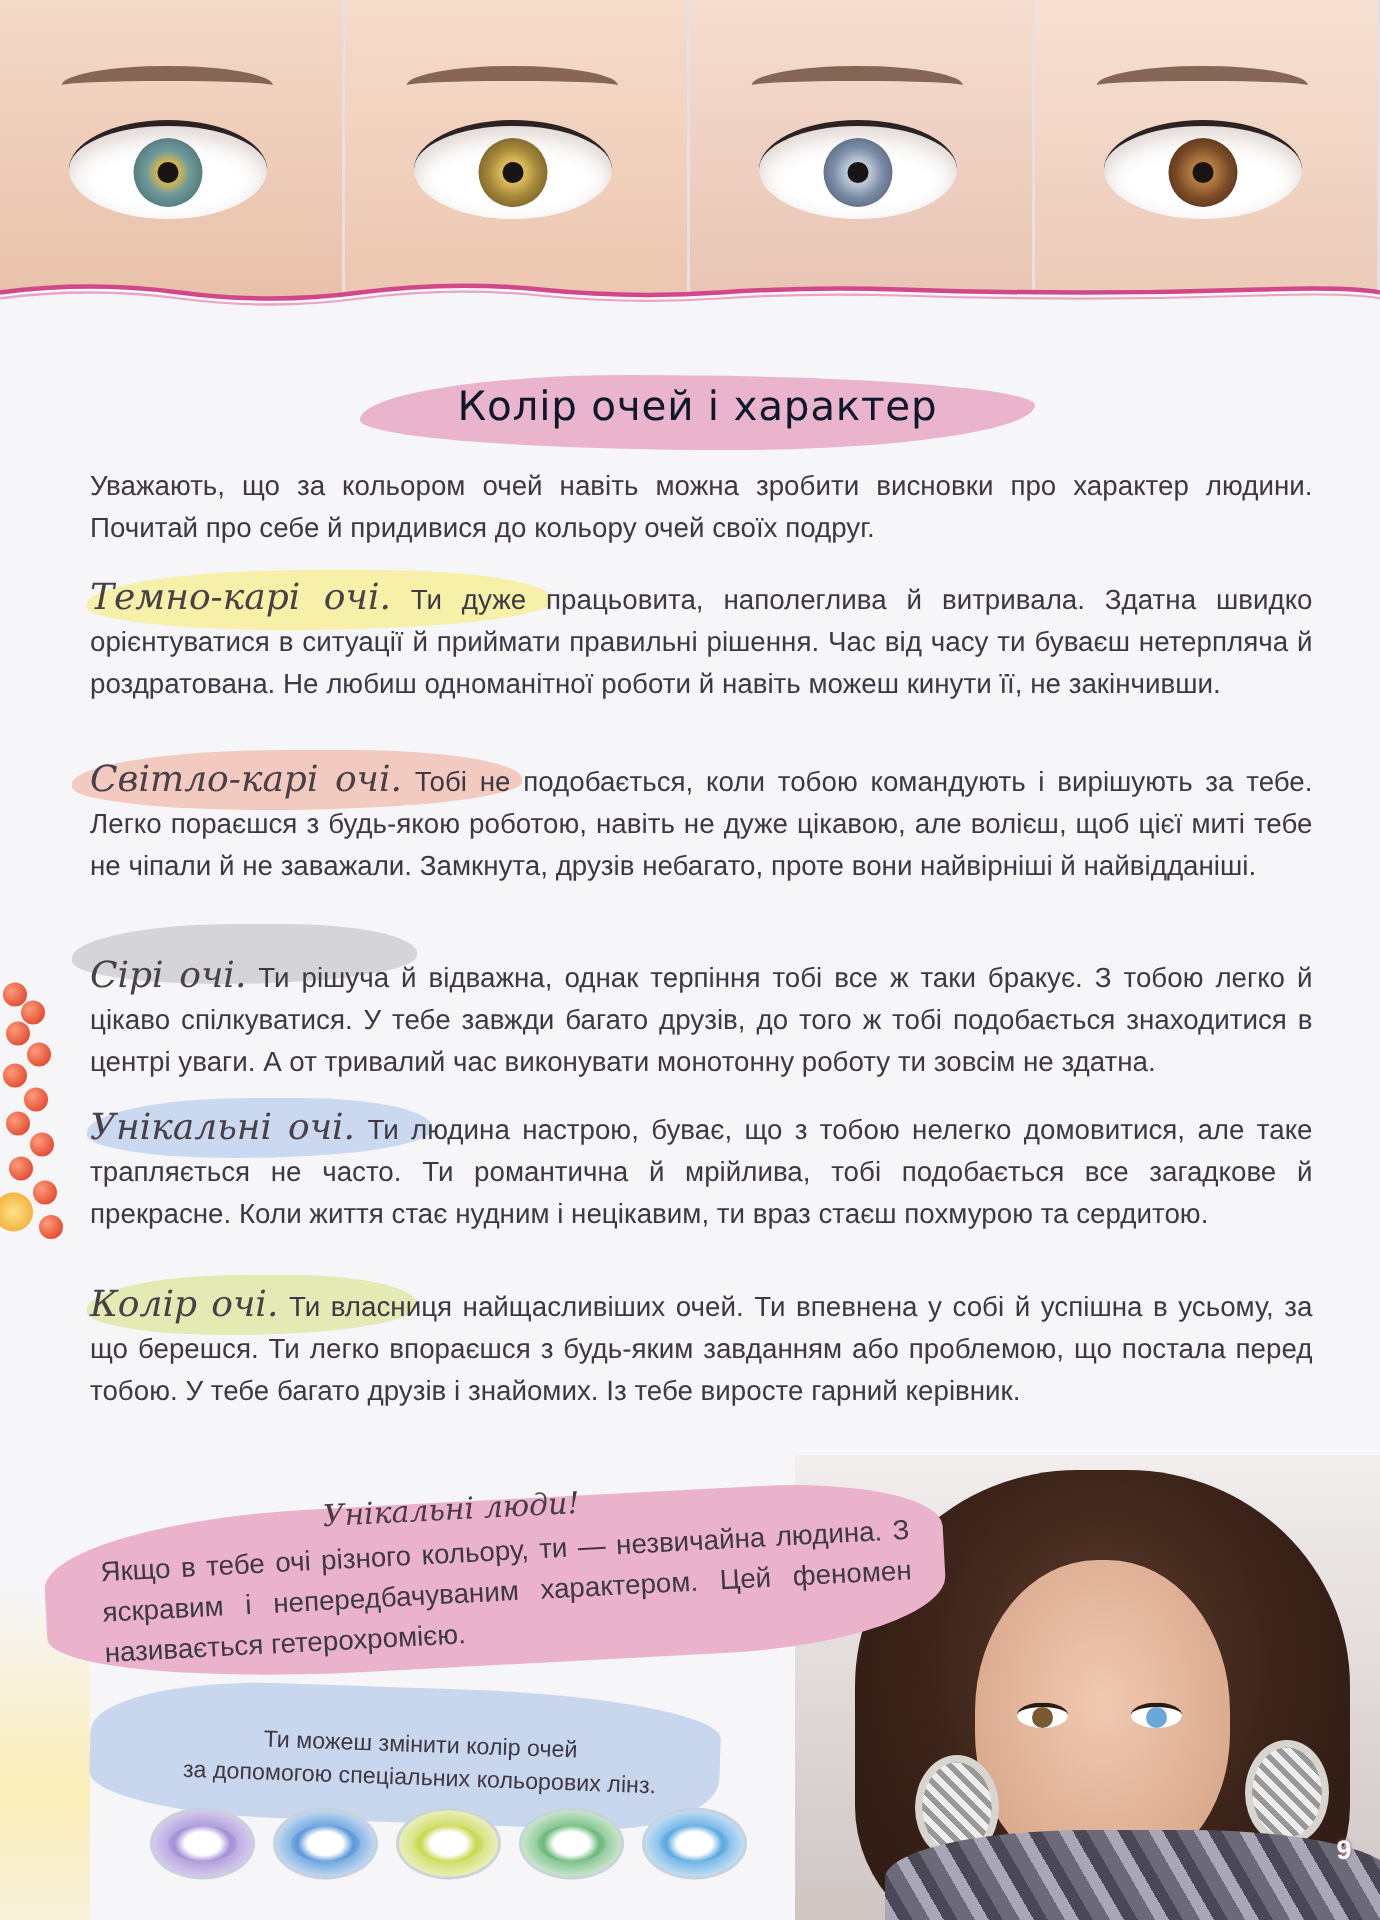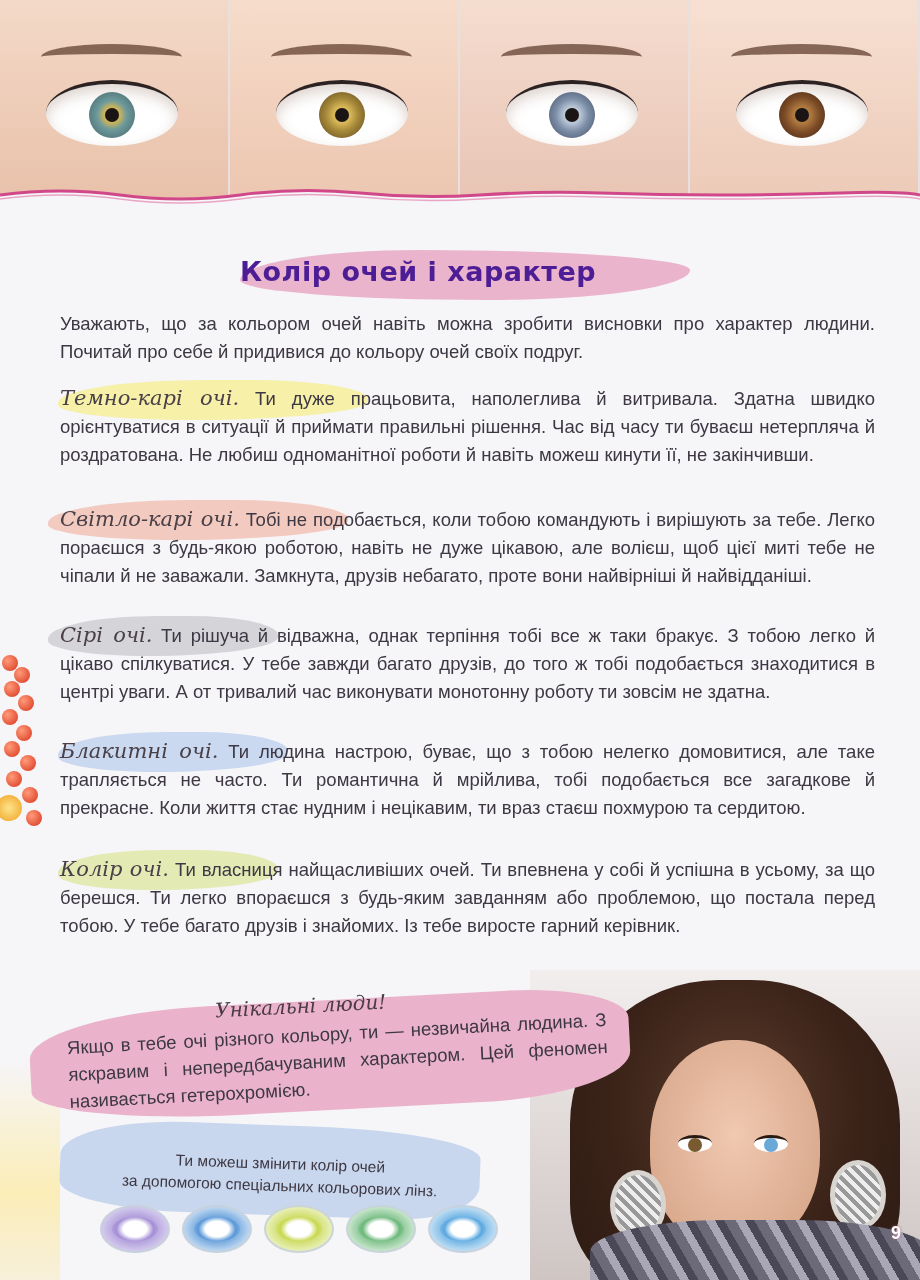--- a/index.html
+++ b/index.html
@@ -7,24 +7,24 @@
   .photos{position:absolute;left:0;top:0;width:920px;height:200px;display:flex;}
   .photo{flex:1;height:200px;position:relative;overflow:hidden;border-right:2px solid #e8dfe0;}
   .photo .skin{position:absolute;inset:0;}
   .photo .brow{position:absolute;left:18%;top:22%;width:62%;height:16px;border-top:10px solid #6b4a3a;border-radius:50% 50% 0 0;opacity:.8;}
   .photo .eye{position:absolute;left:20%;top:40%;width:58%;height:62px;background:#fff;border-radius:50%/50%;border-top:4px solid #2c2222;box-shadow:0 6px 14px rgba(120,80,60,.25) inset;}
   .photo .iris{position:absolute;left:50%;top:50%;width:46px;height:46px;margin:-23px 0 0 -23px;border-radius:50%;}
   .photo .pupil{position:absolute;left:50%;top:50%;width:14px;height:14px;margin:-7px 0 0 -7px;border-radius:50%;background:#1a1414;}
   .wave{position:absolute;left:0;top:185px;width:920px;height:24px;}
   .title-wrap{position:absolute;left:240px;top:246px;width:450px;height:56px;}
   .brush{position:absolute;border-radius:40% 60% 45% 55%/60% 40% 60% 40%;}
-  .title{position:absolute;left:0;right:0;top:10px;text-align:left;font-family:"DejaVu Sans",sans-serif;font-size:27px;font-weight:bold;color:#4c1d95;letter-spacing:.5px;}
+  .title{position:absolute;left:0;right:0;top:10px;text-align:center;font-family:"DejaVu Sans",sans-serif;font-size:27px;font-weight:normal;color:#0f172a;letter-spacing:.5px;}
   .intro{position:absolute;left:60px;top:310px;width:815px;font-size:18.5px;line-height:28px;color:#3d3843;text-align:justify;}
   .para{position:absolute;left:60px;width:815px;font-size:18.5px;line-height:28px;color:#3d3843;text-align:justify;}
-  .label{font-family:"DejaVu Serif",serif;font-style:italic;font-size:21px;color:#4a4048;position:relative;}
+  .label{font-family:"DejaVu Serif",serif;font-style:italic;font-size:24px;color:#4a4048;position:relative;}
   .hl{position:absolute;height:40px;border-radius:50% 40% 60% 45%/60% 50% 50% 40%;opacity:.85;}
   .callout{position:absolute;left:30px;top:990px;width:610px;height:125px;}
   .callout .bg{position:absolute;left:0;top:10px;width:600px;height:110px;background:#eab3cb;transform:rotate(-3deg);border-radius:30% 20% 25% 35%/40% 30% 40% 30%;}
   .callout .ctitle{position:absolute;left:185px;top:4px;font-family:"DejaVu Serif",serif;font-style:italic;font-size:20px;color:#4a3a46;transform:rotate(-3deg);}
   .callout .ctext{position:absolute;left:38px;top:30px;width:540px;font-size:18.5px;line-height:27px;color:#3d3843;transform:rotate(-3deg);text-align:justify;}
   .lens-box{position:absolute;left:60px;top:1125px;width:440px;height:120px;}
   .lens-box .bg{position:absolute;left:0;top:0;width:420px;height:90px;background:#c9d7ee;border-radius:30% 40% 20% 30%/40% 30% 40% 30%;transform:rotate(2deg);}
   .lens-box .ltext{position:absolute;left:30px;top:28px;width:380px;text-align:center;font-size:15.5px;line-height:22px;color:#3d3843;transform:rotate(2deg);}
   .lenses{position:absolute;left:100px;top:1205px;display:flex;gap:12px;}
   .lens{width:66px;height:44px;border-radius:50%;border:2px solid rgba(200,210,220,.9);box-shadow:inset 0 0 0 10px rgba(255,255,255,.15);position:relative;}
@@ -114,28 +114,28 @@
   <span>Ти дуже працьовита, наполеглива й витривала. Здатна швидко орієнтуватися в ситуації й приймати правильні рішення. Час від часу ти буваєш нетерпляча й роздратована. Не любиш одноманітної роботи й навіть можеш кинути її, не закінчивши.</span>
 </div>
 
 <div class="hl" style="left:48px;top:500px;width:300px;background:#f2c2b6;"></div>
 <div class="para" style="top:505px;">
   <span class="label">Світло-карі очі.</span>
   <span>Тобі не подобається, коли тобою командують і вирішують за тебе. Легко пораєшся з будь-якою роботою, навіть не дуже цікавою, але волієш, щоб цієї миті тебе не чіпали й не заважали. Замкнута, друзів небагато, проте вони найвірніші й найвідданіші.</span>
 </div>
 
 <div class="hl" style="left:48px;top:616px;width:230px;background:#cfcfd4;"></div>
-<div class="para" style="top:621px;">
+<div class="para" style="top:636px;">
   <span class="label">Сірі очі.</span>
   <span>Ти рішуча й відважна, однак терпіння тобі все ж таки бракує. З тобою легко й цікаво спілкуватися. У тебе завжди багато друзів, до того ж тобі подобається знаходитися в центрі уваги. А от тривалий час виконувати монотонну роботу ти зовсім не здатна.</span>
 </div>
 
 <div class="hl" style="left:58px;top:732px;width:230px;background:#c2d4ee;"></div>
 <div class="para" style="top:737px;">
-  <span class="label">Блакитні очі.</span>
+  <span class="label">Унікальні очі.</span>
   <span>Ти людина настрою, буває, що з тобою нелегко домовитися, але таке трапляється не часто. Ти романтична й мрійлива, тобі подобається все загадкове й прекрасне. Коли життя стає нудним і нецікавим, ти враз стаєш похмурою та сердитою.</span>
 </div>
 
 <div class="hl" style="left:58px;top:850px;width:220px;background:#dfe8a8;"></div>
 <div class="para" style="top:855px;">
   <span class="label">Колір очі.</span>
   <span>Ти власниця найщасливіших очей. Ти впевнена у собі й успішна в усьому, за що берешся. Ти легко впораєшся з будь-яким завданням або проблемою, що постала перед тобою. У тебе багато друзів і знайомих. Із тебе виросте гарний керівник.</span>
 </div>
 
 <div class="portrait">

